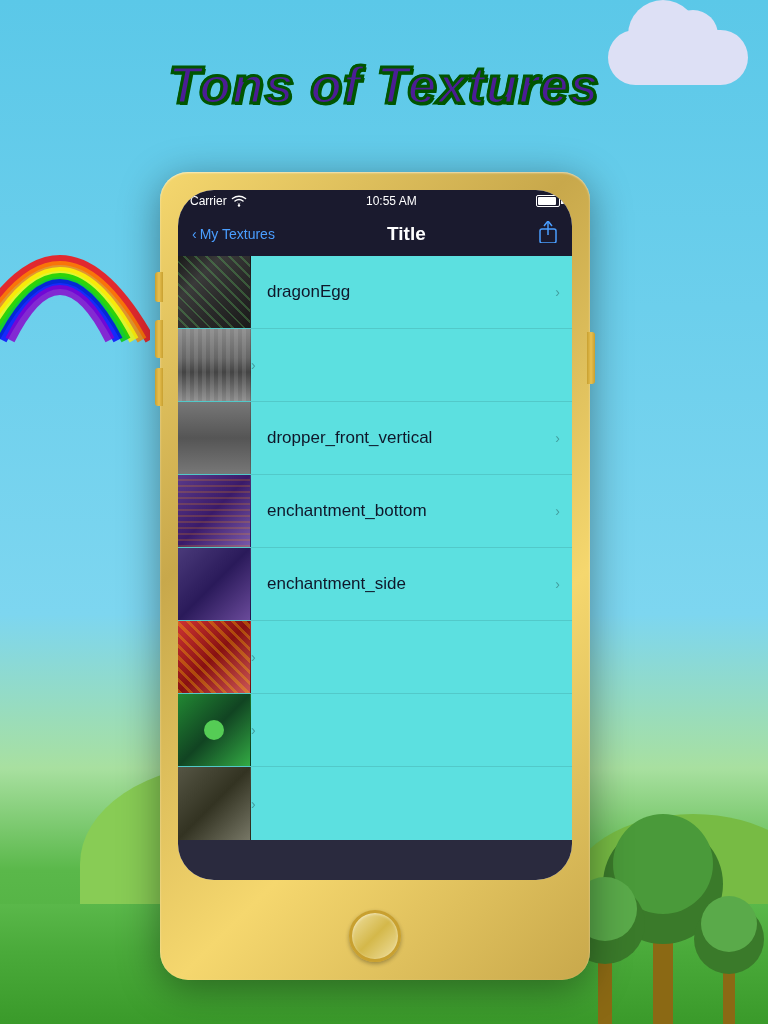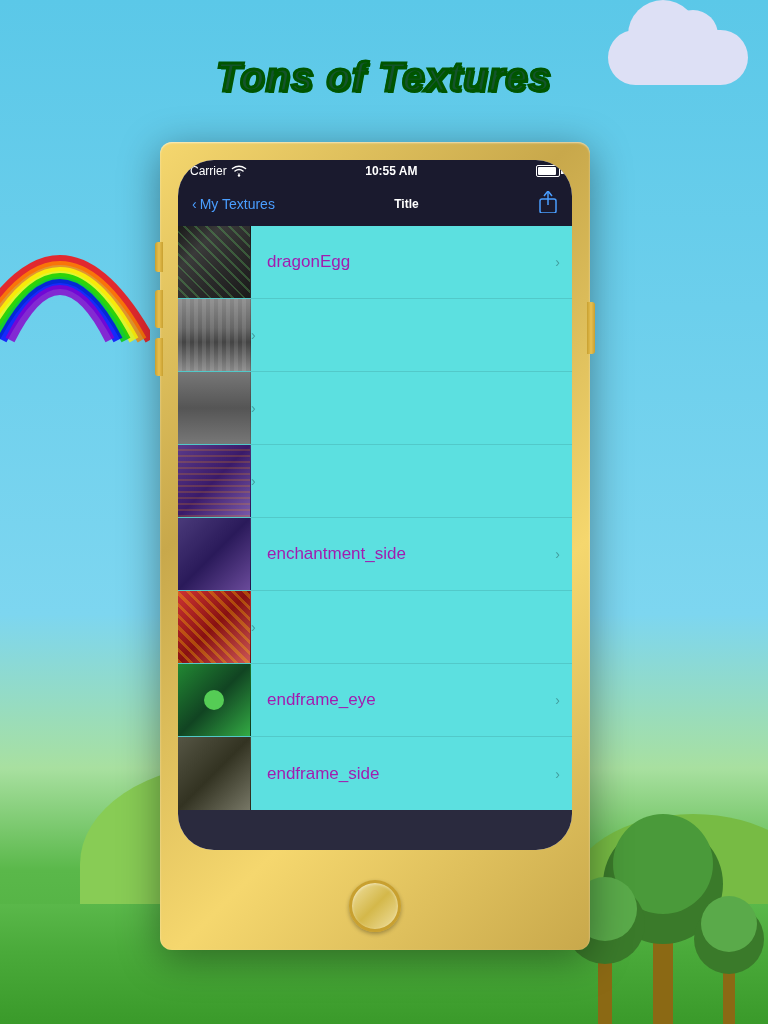--- a/index.html
+++ b/index.html
@@ -54,39 +54,39 @@
       top: -20px; left: 60px;
     }
 
     
     .page-title {
       position: absolute;
       top: 55px;
       left: 0;
       right: 0;
       text-align: center;
-      font-size: 40px;
+      font-size: 52px;
       font-weight: 900;
-      color: #14532d;
+      color: #4c1d95;
       -webkit-text-stroke: 3px #005500;
       text-shadow: 2px 2px 0 #005500, -1px -1px 0 #005500;
       z-index: 10;
       font-style: italic;
       letter-spacing: 1px;
     }
 
     
     .phone-frame {
       position: absolute;
-      top: 142px;
+      top: 172px;
       left: 160px;
       width: 430px;
       height: 808px;
       background: linear-gradient(135deg, #f5d76e, #c8a84b, #f5d76e, #c8a84b);
-      border-radius: 12px;
+      border-radius: 28px;
       box-shadow: 0 8px 40px rgba(0,0,0,0.4), inset 0 1px 2px rgba(255,255,255,0.6);
       z-index: 20;
     }
 
     
     .phone-screen {
       position: absolute;
       top: 18px;
       left: 18px;
       right: 18px;
@@ -103,21 +103,21 @@
       display: flex;
       align-items: center;
       justify-content: space-between;
       padding: 0 12px;
       color: white;
       font-size: 12px;
       font-weight: 500;
     }
 
     .status-left { display: flex; align-items: center; gap: 4px; }
-    .status-center { font-weight: 700; }
+    .status-center { font-weight: 400; }
     .status-right { display: flex; align-items: center; gap: 4px; }
 
     .battery {
       width: 24px;
       height: 12px;
       border: 1.5px solid white;
       border-radius: 2px;
       display: inline-flex;
       align-items: center;
       padding: 1px;
@@ -155,21 +155,21 @@
       display: flex;
       align-items: center;
       color: #4a9eff;
       font-size: 14px;
       gap: 3px;
       cursor: pointer;
     }
 
     .nav-title {
       color: white;
-      font-size: 12px;
+      font-size: 19px;
       font-weight: 600;
     }
 
     .nav-share {
       color: #4a9eff;
       font-size: 18px;
       cursor: pointer;
     }
 
     
@@ -295,21 +295,21 @@
     .thumb-endframe-side {
       background: linear-gradient(135deg, #555544, #333322, #777766);
     }
 
     .list-item-text {
       flex: 1;
       display: flex;
       align-items: center;
       padding-left: 16px;
       font-size: 17px;
-      color: #a21caf;
+      color: #0f172a;
       font-weight: 400;
     }
 
     .list-item-chevron {
       display: flex;
       align-items: center;
       padding-right: 12px;
       color: rgba(0,0,0,0.3);
       font-size: 14px;
     }
@@ -497,48 +497,48 @@
         <div class="list-item-chevron">›</div>
       </div>
 
       <div class="list-item">
         <div class="list-item-thumb thumb-dropper"></div>
         <div class="list-item-chevron">›</div>
       </div>
 
       <div class="list-item">
         <div class="list-item-thumb thumb-dropper2"></div>
+        <div class="list-item-text">dropper_front_vertical</div>
         <div class="list-item-chevron">›</div>
       </div>
 
       <div class="list-item">
         <div class="list-item-thumb thumb-enchant-bottom"></div>
+        <div class="list-item-text">enchantment_bottom</div>
         <div class="list-item-chevron">›</div>
       </div>
 
       <div class="list-item">
         <div class="list-item-thumb thumb-enchant-side"></div>
         <div class="list-item-text">enchantment_side</div>
         <div class="list-item-chevron">›</div>
       </div>
 
       <div class="list-item">
         <div class="list-item-thumb thumb-enchant-top"></div>
         <div class="list-item-chevron">›</div>
       </div>
 
       <div class="list-item">
         <div class="list-item-thumb thumb-endframe-eye"></div>
-        <div class="list-item-text">endframe_eye</div>
         <div class="list-item-chevron">›</div>
       </div>
 
       <div class="list-item">
         <div class="list-item-thumb thumb-endframe-side"></div>
-        <div class="list-item-text">endframe_side</div>
         <div class="list-item-chevron">›</div>
       </div>
 
     </div>
   </div>
 
   <div class="home-button"></div>
 </div>
 
 </body></html>

